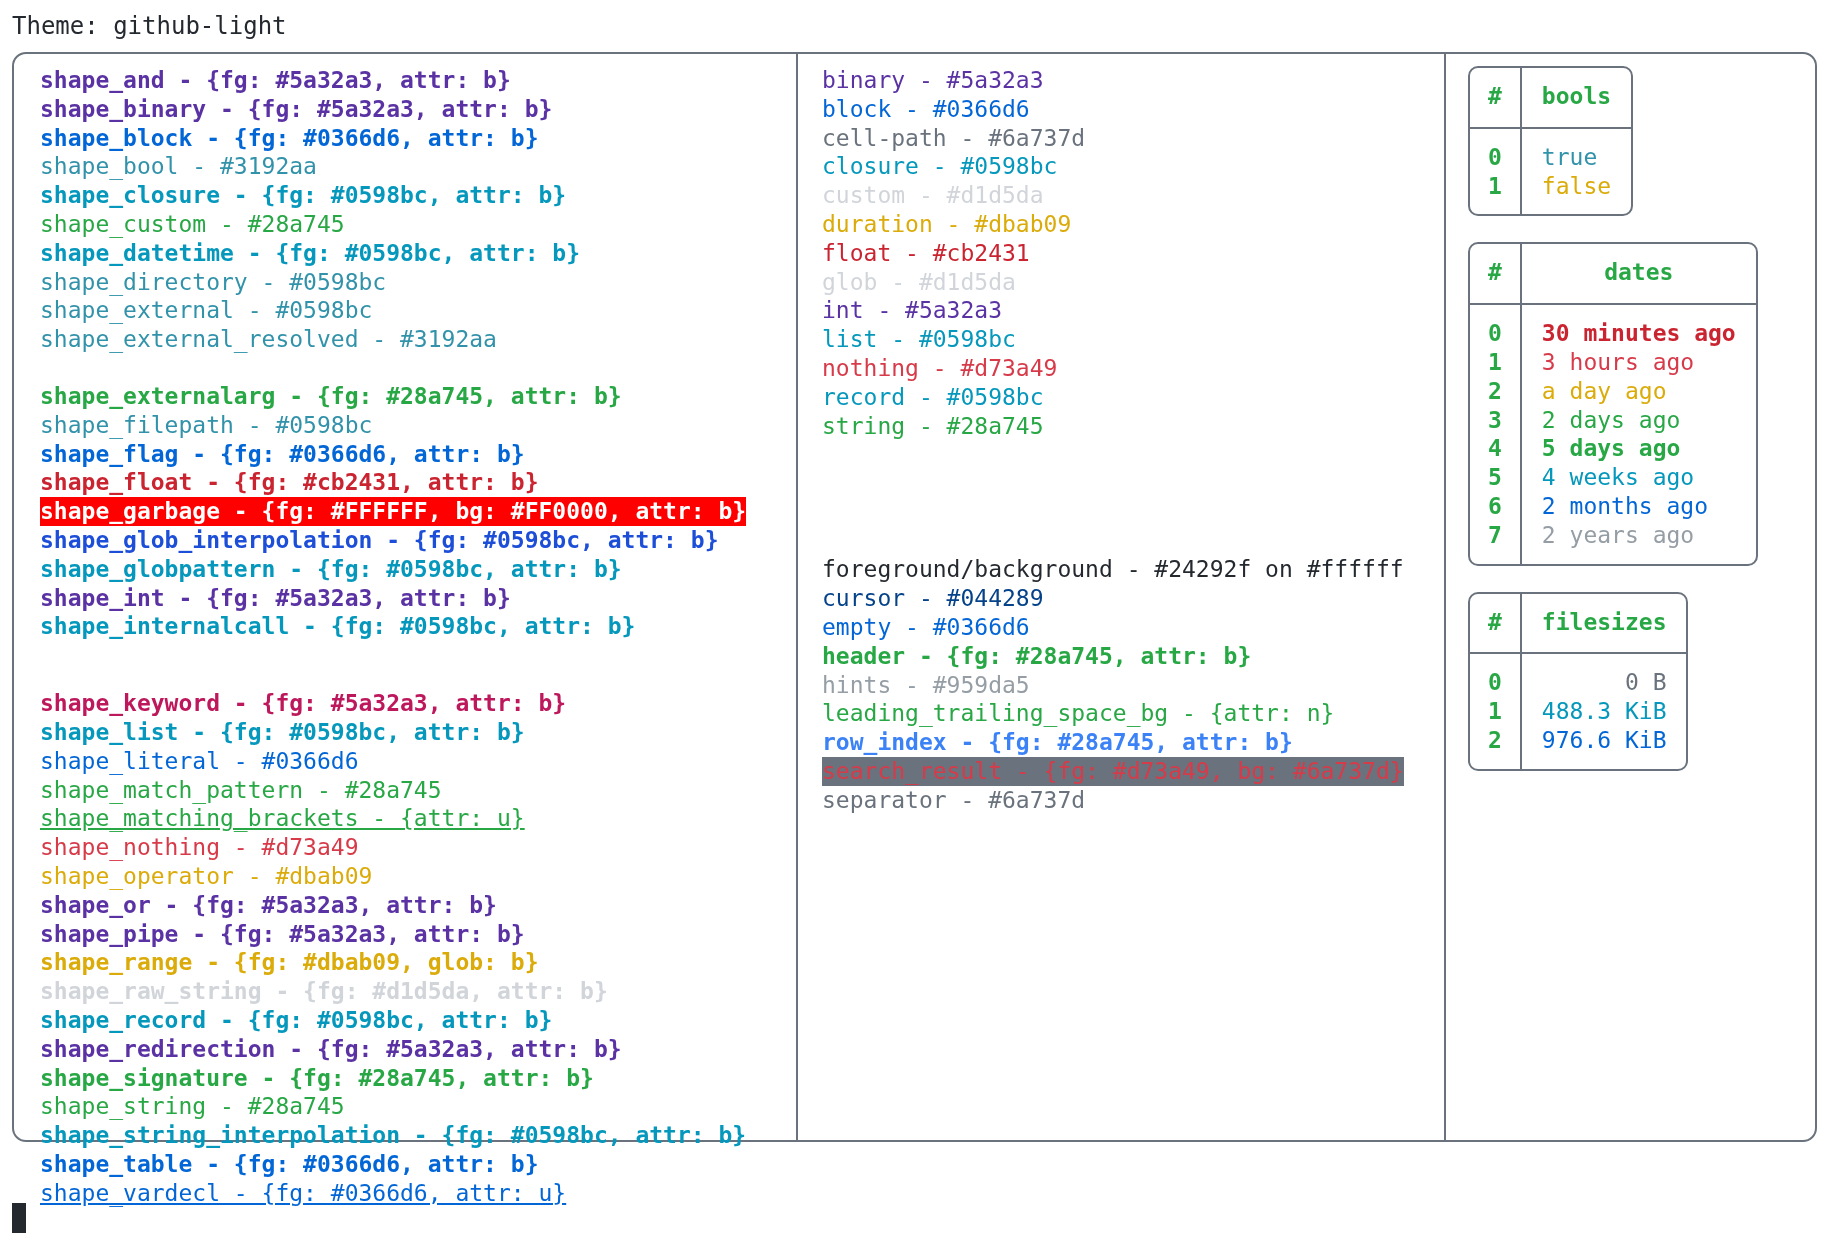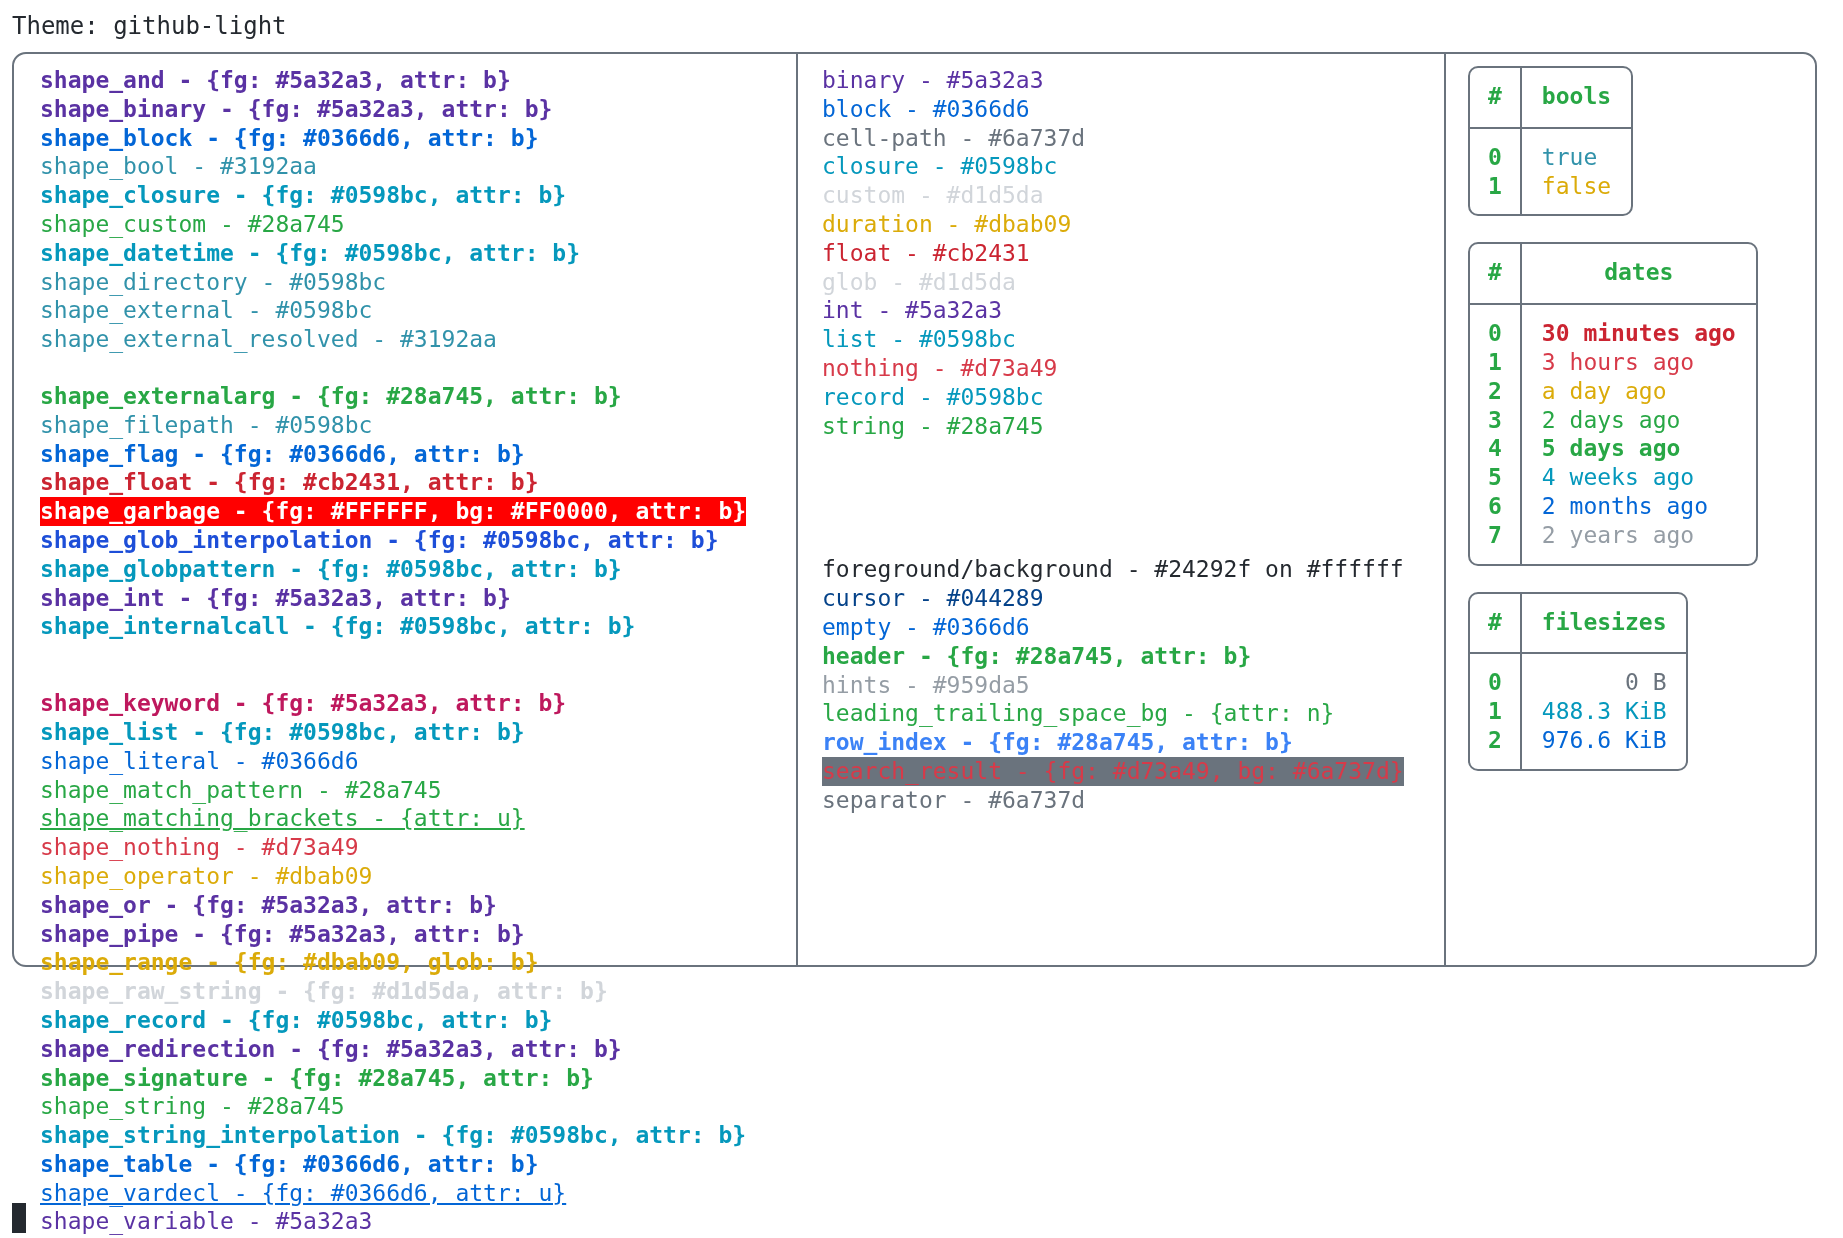--- a/index.html
+++ b/index.html
@@ -32,21 +32,21 @@
     color: #24292f;
     white-space: pre;
   }
 
   
   .frame {
     position: absolute;
     left: 12px;
     top: 52px;
     width: 1805px;
-    height: 915px;
+    height: 1090px;
     border: 2px solid #6a737d;
     border-radius: 14px;
     box-sizing: border-box;
     display: flex;
     flex-direction: row;
   }
 
   .col {
     box-sizing: border-box;
     position: relative;
@@ -235,23 +235,20 @@
           </div>
           <div>
             <div class="line b" style="color: rgb(5, 152, 188);">shape_string_interpolation - {fg: #0598bc, attr: b}</div>
           </div>
           <div>
             <div class="line b" style="color: rgb(3, 102, 214);">shape_table - {fg: #0366d6, attr: b}</div>
           </div>
           <div>
             <div class="line u" style="color: rgb(3, 102, 214);">shape_vardecl - {fg: #0366d6, attr: u}</div>
           </div>
-          <div>
-            <div class="line" style="color: rgb(90, 50, 163);">shape_variable - #5a32a3</div>
-          </div>
         </div>
     </div>
 
     <div class="col col-mid">
       <div id="types-list">
           <div>
             <div class="line" style="color: rgb(90, 50, 163);">binary - #5a32a3</div>
           </div>
           <div>
             <div class="line" style="color: rgb(3, 102, 214);">block - #0366d6</div>

